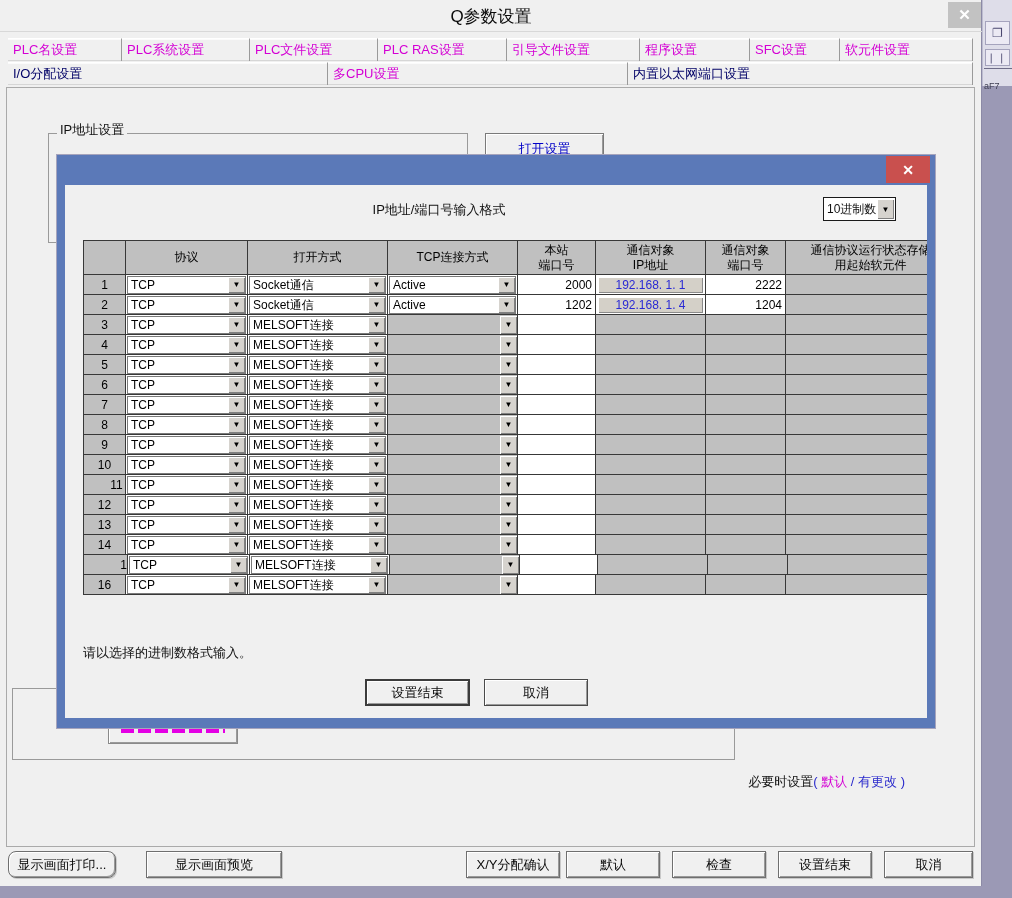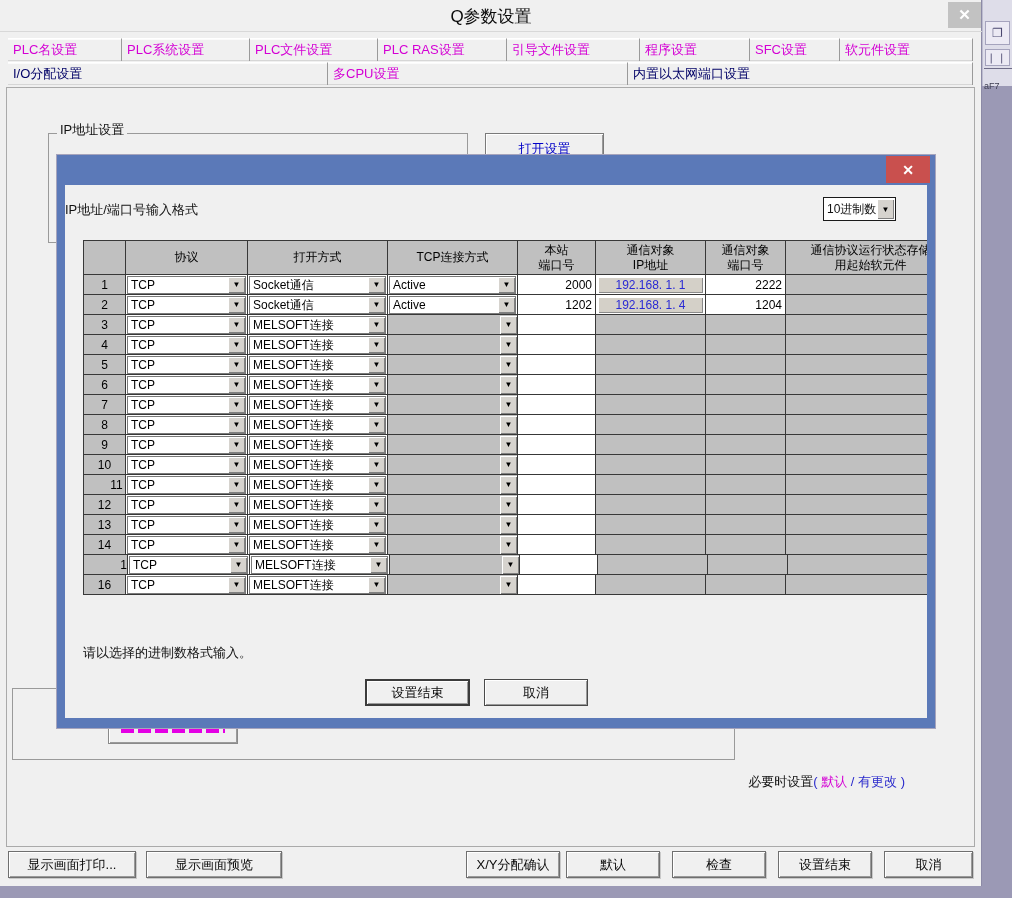--- a/index.html
+++ b/index.html
@@ -68,21 +68,21 @@
 
   
   .dialog { left:57px; top:155px; width:878px; height:573px; background:var(--dialog-blue);
             box-shadow:0 0 0 1px #a6a4bc; z-index:10; }
   .dialog-titlebar { position:absolute; left:0; top:0; width:100%; height:30px;
                      text-align:center; line-height:30px; font-size:17px; color:#1e2c55;margin-top:32px; }
   .dialog-close { position:absolute; right:5px; top:1px; width:44px; height:27px; background:var(--close-red);
                   color:#fff; font-size:14px; font-weight:bold; display:flex; align-items:center; justify-content:center; }
   .dialog-body { position:absolute; left:8px; top:30px; width:862px; height:533px; background:#f0f0f0; }
 
-  .fmt-label { left:0; top:16px; width:748px; text-align:left; font-size:13px; color:#111; }
+  .fmt-label { left:0; top:16px; width:748px; text-align:center; font-size:13px; color:#111; }
   .fmt-combo { left:758px; top:12px; width:73px; height:24px; background:#ffffff; border:1px solid #1a1a1a; }
   .fmt-combo .fc-txt { position:absolute; left:3px; top:3px; font-size:12px; color:#111; }
   .fmt-combo .fc-btn { position:absolute; right:1px; top:1px; bottom:1px; width:17px; background:#d6d3ce;
                        box-shadow:inset 1px 1px 0 #ffffff, inset -1px -1px 0 #808080;
                        display:flex; align-items:center; justify-content:center; font-size:8px; color:#000; }
 
   
   .otable { left:18px; top:55px; width:844px; height:355px; overflow:hidden;
             border-left:1px solid #383838; border-top:1px solid #383838; background:#c0c0c0; }
   .trow { display:flex; }
@@ -143,21 +143,21 @@
   <div class="abs groupbox frag-box"></div>
   <div class="abs frag-btn">
     <div class="frag-sliver"></div>
   </div>
 
   <div class="abs hint">
     <span>必要时设置</span><span class="blue">( </span><span class="mag">默认</span><span class="blue"> / </span><span class="blue"> 有更改</span><span class="blue"> )</span>
   </div>
 
   <div id="footerButtons">
-      <div class="fbtn" style="left: 8px; width: 128px;">显示画面打印...</div>
+      <div class="fbtn" style="left: 8px; width: 108px; border-radius: 8px;">显示画面打印...</div>
       <div class="fbtn" style="left: 146px; width: 136px;">显示画面预览</div>
       <div class="fbtn" style="left: 466px; width: 94px;">X/Y分配确认</div>
       <div class="fbtn" style="left: 566px; width: 94px;">默认</div>
       <div class="fbtn" style="left: 672px; width: 94px;">检查</div>
       <div class="fbtn" style="left: 778px; width: 94px;">设置结束</div>
       <div class="fbtn" style="left: 884px; width: 89px;">取消</div>
     </div>
 </div>
 
 <div class="abs app-strip"></div>

